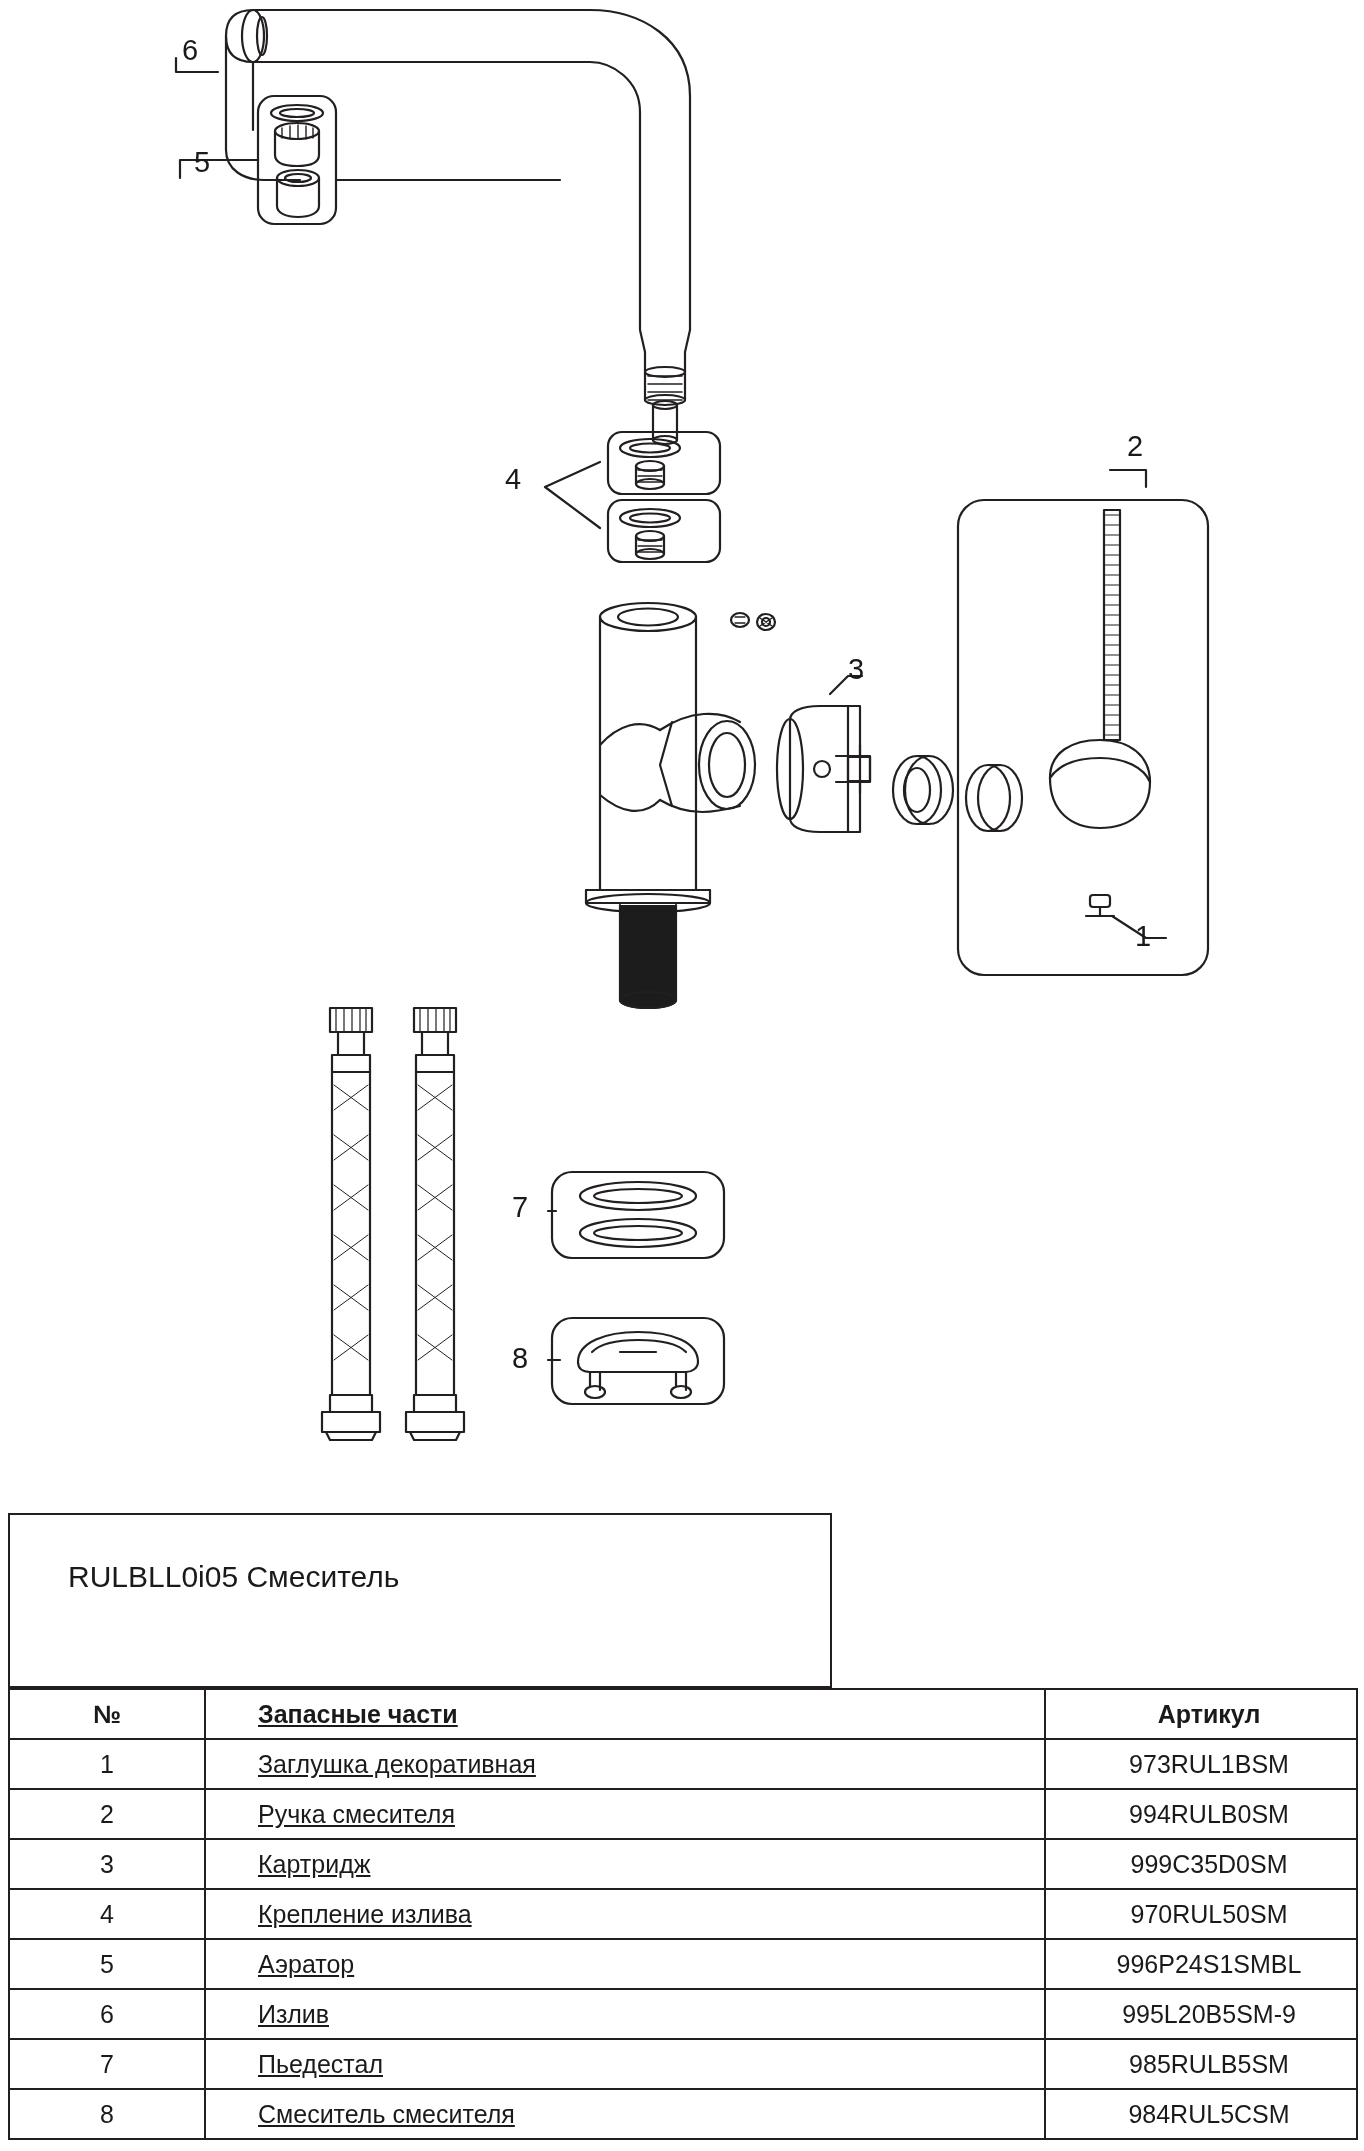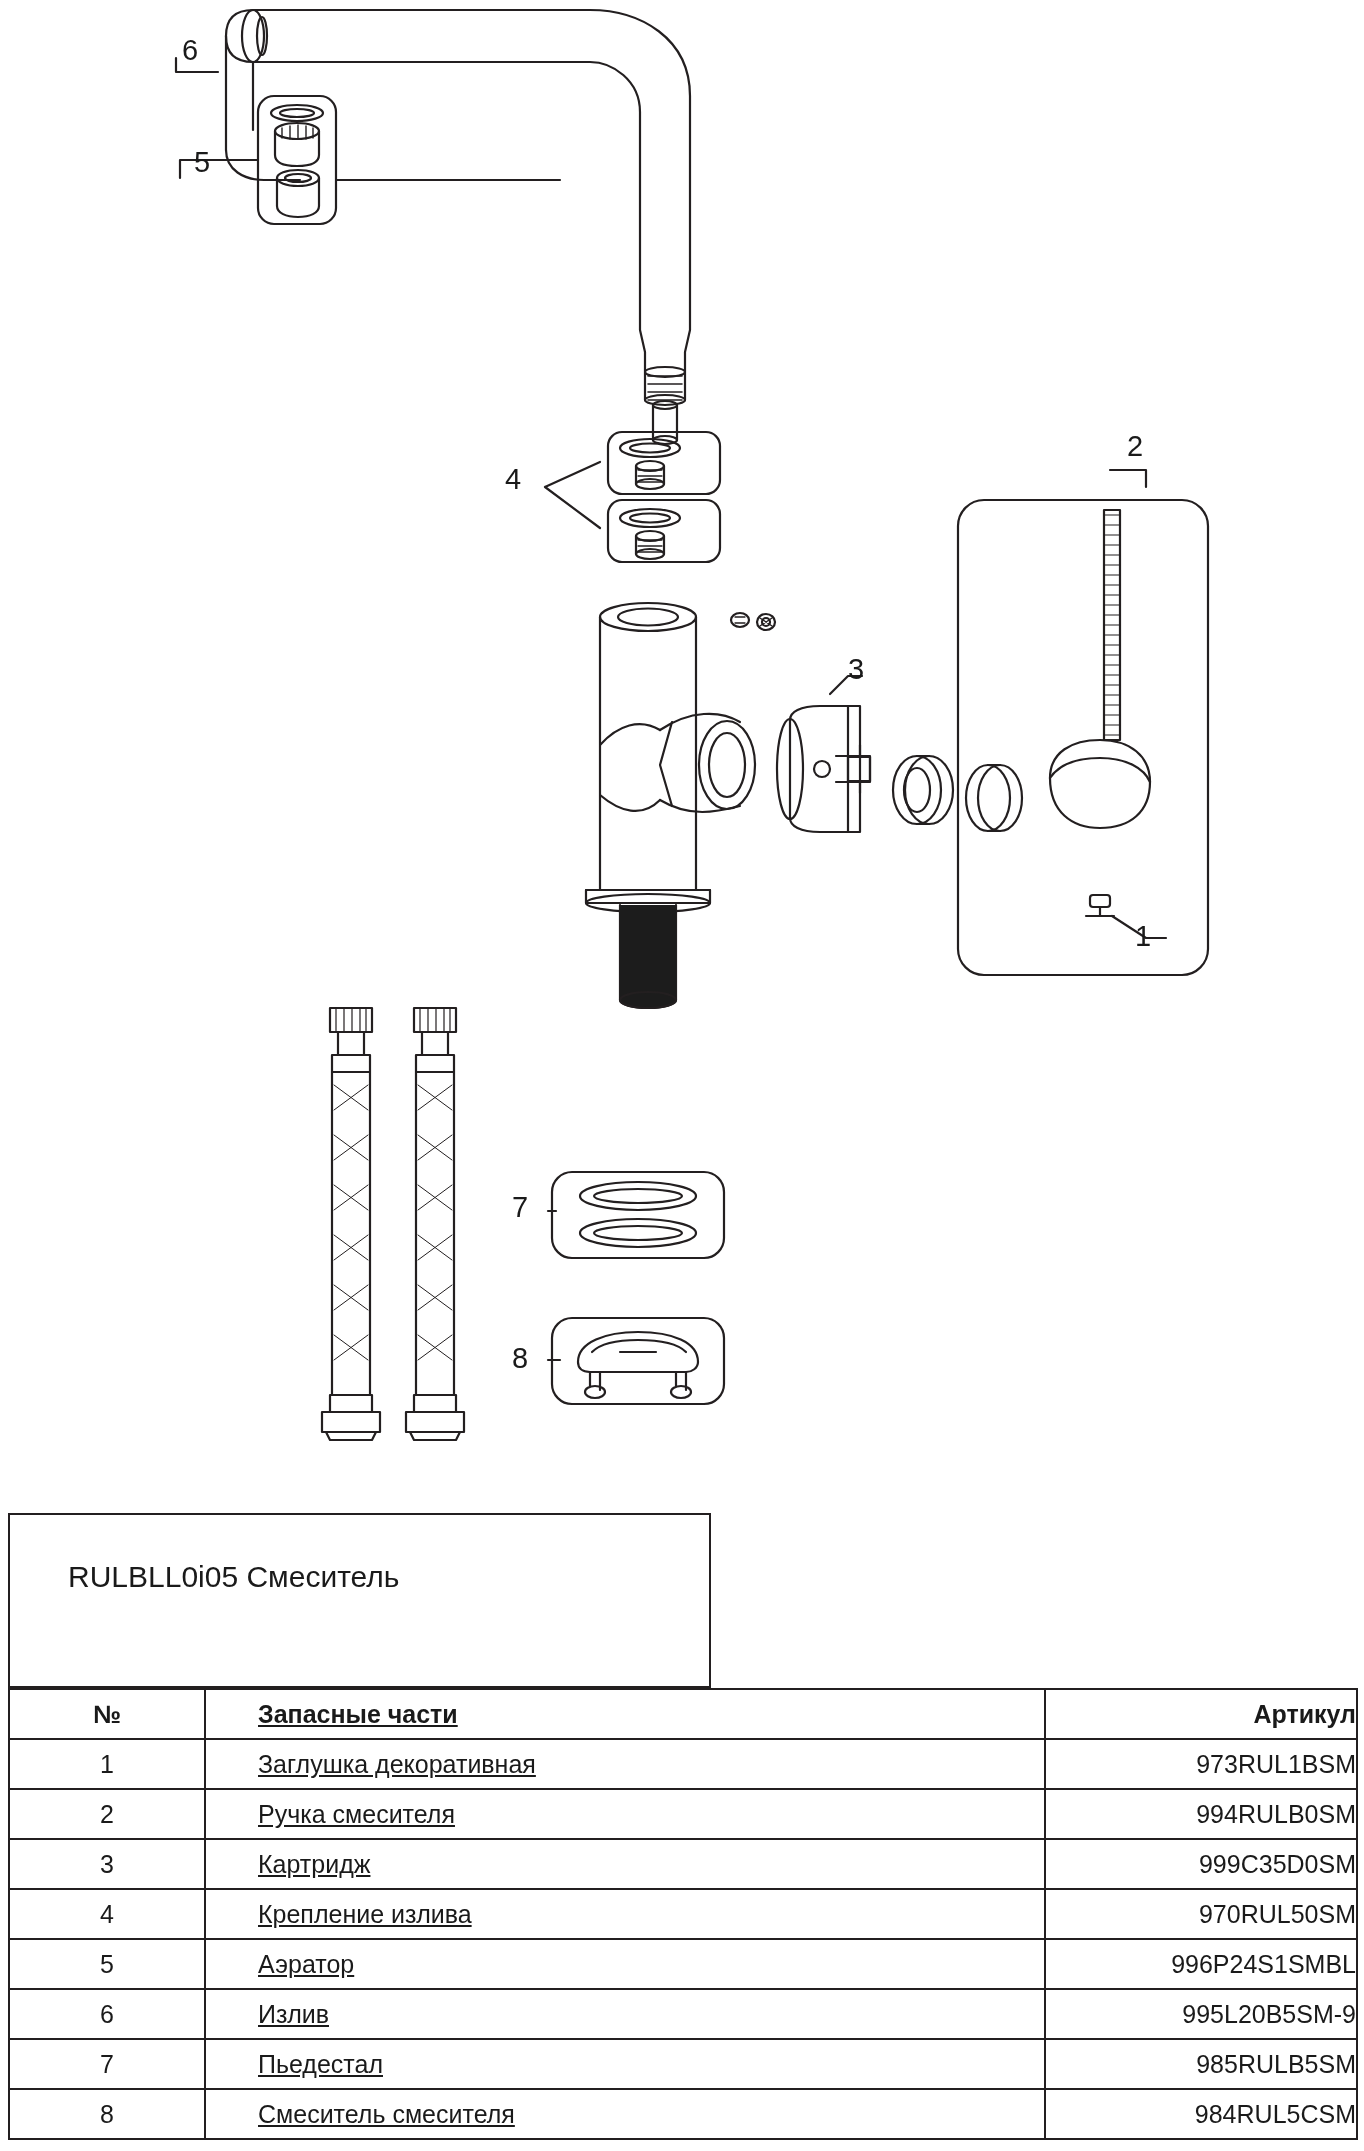--- a/index.html
+++ b/index.html
@@ -36,21 +36,21 @@
     font-size: 29px;
     font-weight: 400;
     color: #1a1a1a;
     line-height: 1;
   }
   
   .titleblock {
     position: absolute;
     left: 8px;
     top: 1513px;
-    width: 703px;
+    width: 824px;
     height: 175px;
     border: 2px solid #231f20;
     box-sizing: border-box;
     background: #fff;
   }
   .titleblock .title-text {
     position: absolute;
     left: 58px;
     top: 42px;
     font-size: 30px;
@@ -86,21 +86,21 @@
   .parts-table .num {
     text-align: center;
   }
   .parts-table .name {
     padding-left: 52px;
     text-align: left;
     text-decoration: underline;
   }
   .parts-table .art {
     padding-left: 16px;
-    text-align: right;
+    text-align: center;
   }
   .parts-table thead .num { text-align: center; }
 </style>
 </head>
 <body>
 
 <div class="page">
 
   <div class="diagram">
     <svg width="1364" height="1500" viewBox="0 0 1364 1500" xmlns="http://www.w3.org/2000/svg">

